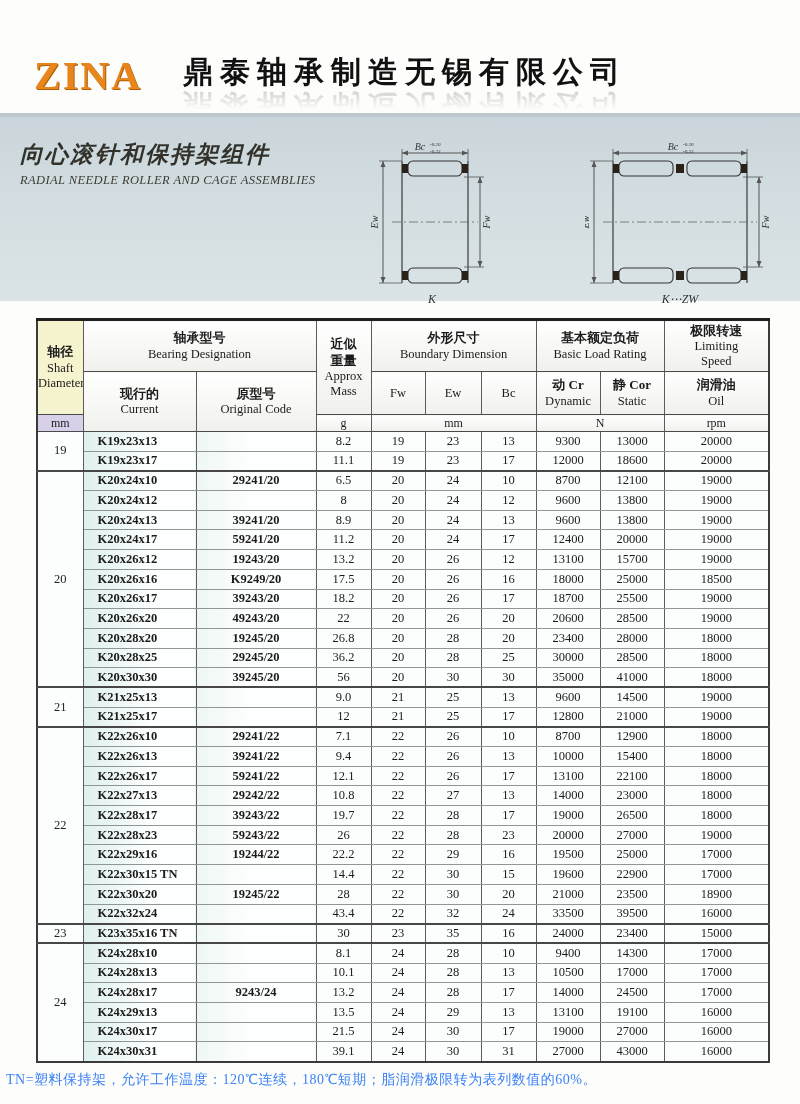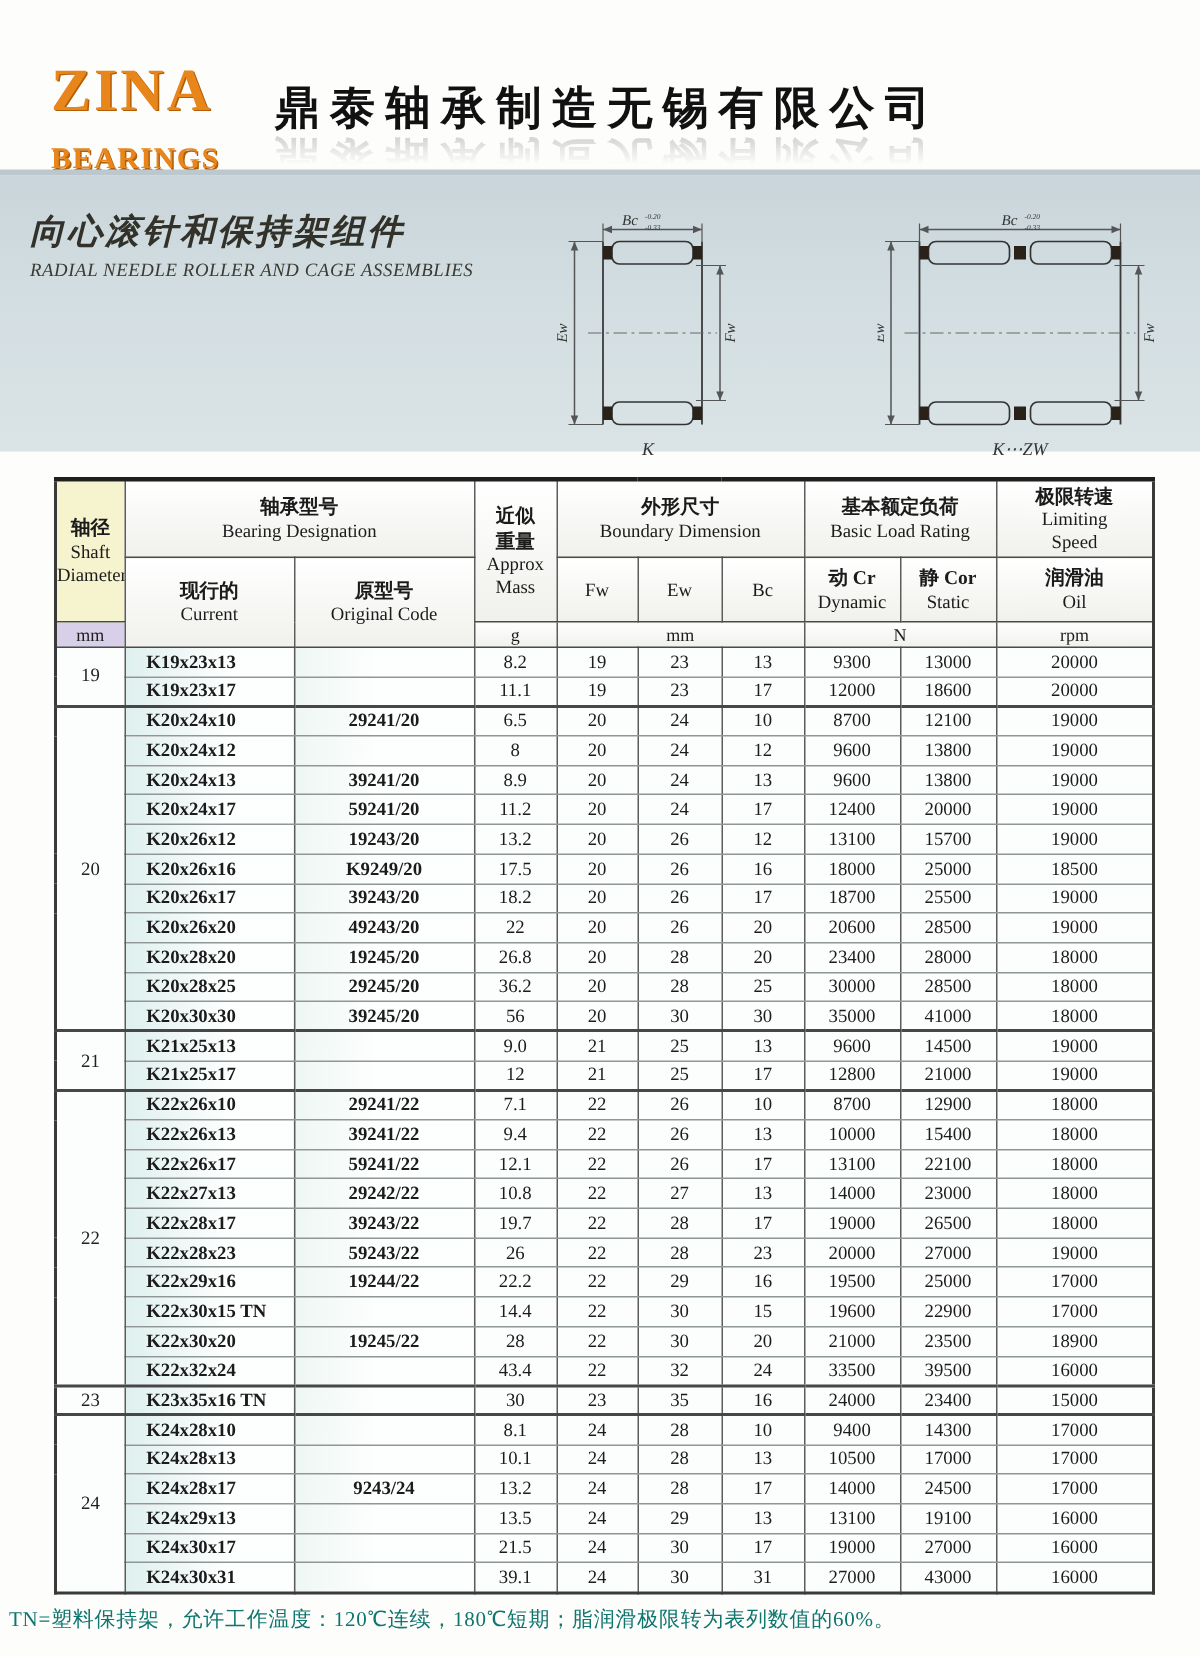--- a/index.html
+++ b/index.html
@@ -6,21 +6,21 @@
   html,body { width:800px; height:1104px; }
   body {
     position:relative;
     background:#fdfdfc;
     font-family:"Liberation Serif", serif;
     color:#1c1c1c;
     overflow:hidden;
   }
 
   
-  .logo { position:absolute; left:34px; top:40px; line-height:1; }
+  .logo { position:absolute; left:34px; top:56px; line-height:1; }
   .logo-line1 {
     font-family:"Liberation Serif", serif;
     font-weight:bold; font-size:40px; letter-spacing:2px;
     color:#e8861c; text-shadow:1px 1px 0 #b05f08;
   }
   .logo-line2 {
     font-family:"Liberation Serif", serif;
     font-weight:bold; font-size:20px; letter-spacing:1px;
     color:#e8861c; text-shadow:1px 1px 0 #b05f08; margin-top:16px;
   }
@@ -90,21 +90,21 @@
     text-align:left; padding-left:14px; font-weight:bold;
     background:linear-gradient(90deg,#def0ee,#fdfefe 60%);
   }
   .specs tbody td.orig-cell { font-weight:bold; background:linear-gradient(90deg,#eef7f4,#fdfefe 45%);text-align:center; }
   .specs tbody tr.group-start td { border-top:2px solid #474747; }
   .specs tbody td:first-child { border-left:none; }
 
   
   .footnote {
     position:absolute; left:6px; top:1071px; width:760px;
-    font-size:14px; color:#0f766e; letter-spacing:0.5px;
+    font-size:14px; color:#3b82f6; letter-spacing:0.5px;
   }
 </style>
 </head>
 <body>
 
 <div class="logo">
   <div class="logo-line1">ZINA</div>
   <div class="logo-line2">BEARINGS</div>
 </div>
 <div class="company-wrap">

